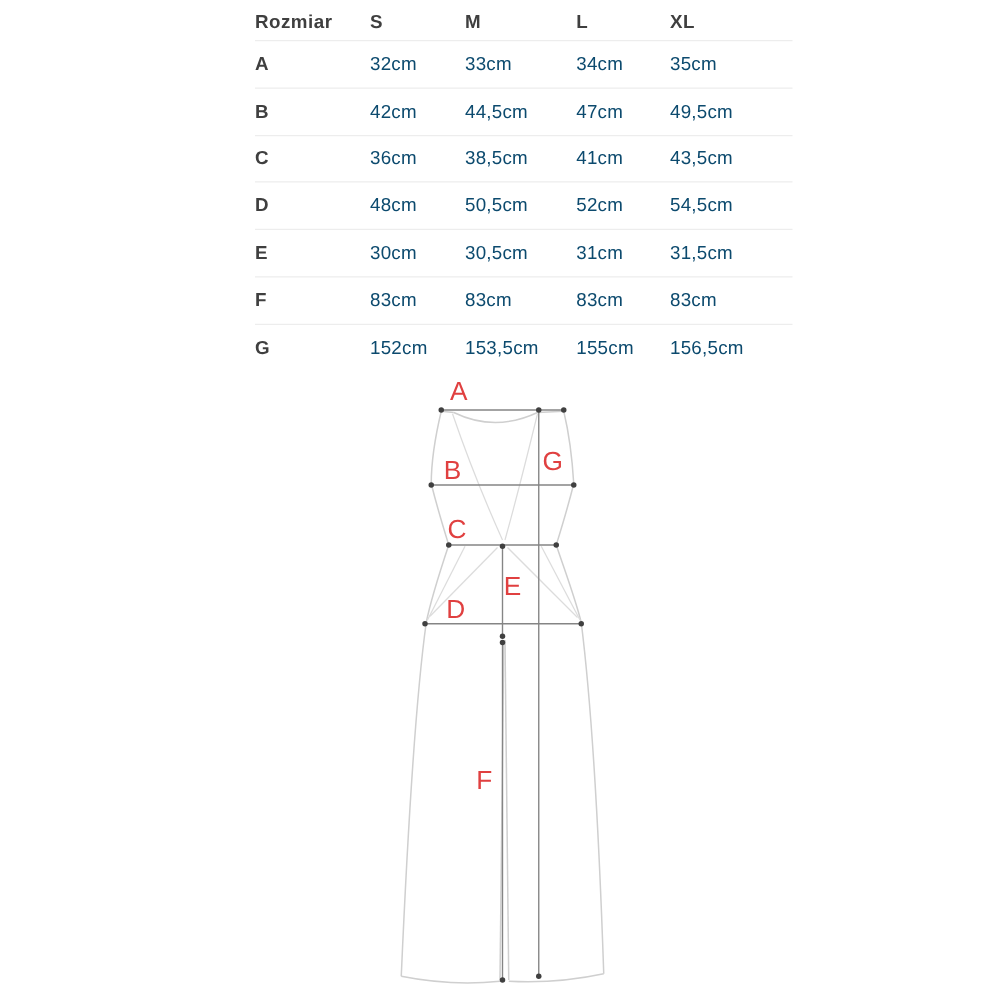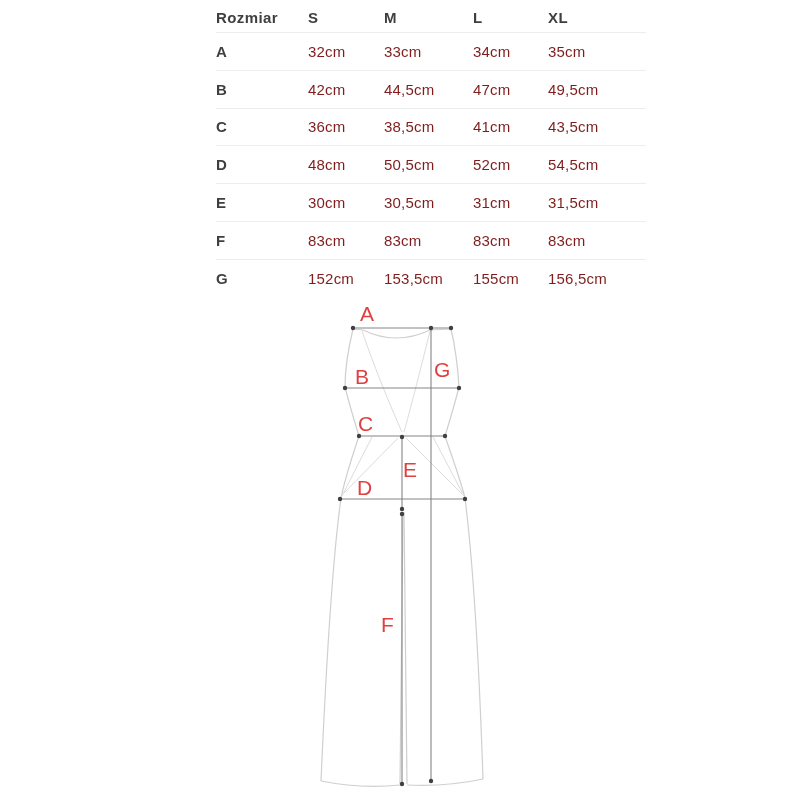--- a/index.html
+++ b/index.html
@@ -5,33 +5,33 @@
   html,body{margin:0;padding:0;background:#fff;}
   body{
     width:800px;height:800px;position:relative;overflow:hidden;
     font-family:"Liberation Sans",sans-serif;
     -webkit-font-smoothing:antialiased;
   }
   .stage{position:absolute;inset:0;background:#fff;}
 
   
   .size-table{
-    position:absolute;left:216px;top:2px;width:430px;
+    position:absolute;left:204px;top:2px;width:430px;
   }
   .t-row{
     display:grid;
     grid-template-columns:92px 76px 89px 75px 98px;
     align-items:center;
     height:36.8px;
     border-bottom:1px solid #ededed;
   }
   .t-row.header{height:30px;}
   .t-row.last{border-bottom:none;}
   .cell{
-    font-size:15px;color:#7f1d1d;letter-spacing:.2px;
+    font-size:15px;color:#0c4a6e;letter-spacing:.2px;
     white-space:nowrap;
   }
   .cell.key,.cell.head{
     font-weight:700;color:#3f3f3f;letter-spacing:.4px;
   }
 
   
   .diagram-svg{position:absolute;left:0;top:0;}
   .dim-label{
     position:absolute;

